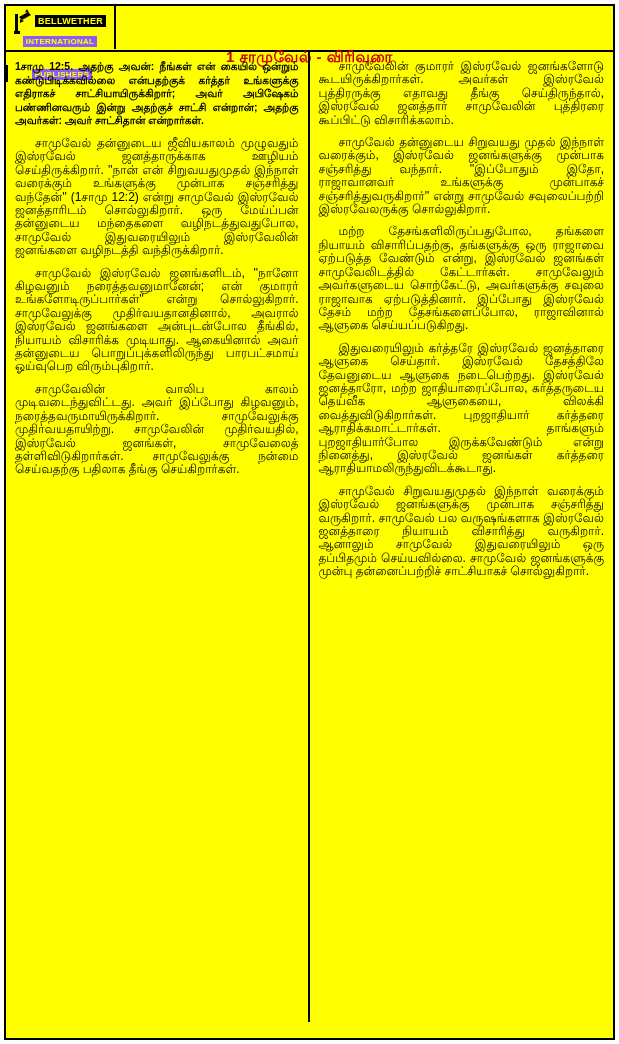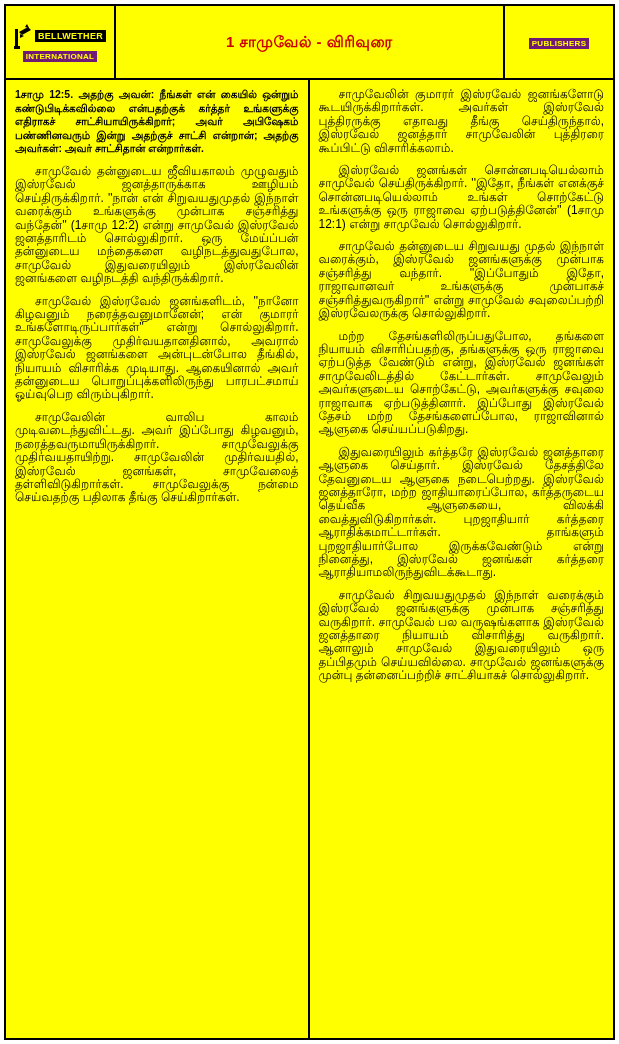--- a/index.html
+++ b/index.html
@@ -26,23 +26,24 @@
     height: 1036px;
     box-sizing: border-box;
     border: 2px solid #000000;
     background: #ffff00;
     overflow: hidden;
   }
   
   .header {
     display: flex;
     align-items: stretch;
-    height: 74px;
+    height: 46px;
     box-sizing: border-box;
     border-bottom: 2px solid #000000;
+    flex-direction: column;
   }
   .logo-box {
     width: 110px;
     box-sizing: border-box;
     border-right: 2px solid #000000;
     display: flex;
     flex-direction: column;
     align-items: center;
     justify-content: center;
     padding: 2px 2px;
@@ -68,21 +69,21 @@
     color: #ffff00;
     font-size: 9px;
     font-weight: bold;
     letter-spacing: 0.3px;
     padding: 1px 3px;
     line-height: 10px;
     text-align: center;
     white-space: nowrap;
   }
   .logo-sub {
-    background: #701a75;
+    background: #8b5cf6;
     color: #ffff00;
     font-size: 8px;
     font-weight: bold;
     letter-spacing: 0.3px;
     padding: 1px 3px;
     margin-top: 2px;
     line-height: 9px;
     text-align: center;
     white-space: nowrap;
   }
@@ -179,21 +180,20 @@
 
       <div class="col left">
         <p class="para verse">1சாமு 12:5. அதற்கு அவன்: நீங்கள் என் கையில் ஒன்றும் கண்டுபிடிக்கவில்லை என்பதற்குக் கர்த்தர் உங்களுக்கு எதிராகச் சாட்சியாயிருக்கிறார்; அவர் அபிஷேகம் பண்ணினவரும் இன்று அதற்குச் சாட்சி என்றான்; அதற்கு அவர்கள்: அவர் சாட்சிதான் என்றார்கள்.</p>
         <p class="para">சாமுவேல் தன்னுடைய ஜீவியகாலம் முழுவதும் இஸ்ரவேல் ஜனத்தாருக்காக ஊழியம் செய்திருக்கிறார். ''நான் என் சிறுவயதுமுதல் இந்நாள் வரைக்கும் உங்களுக்கு முன்பாக சஞ்சரித்து வந்தேன்'' (1சாமு 12:2) என்று சாமுவேல் இஸ்ரவேல் ஜனத்தாரிடம் சொல்லுகிறார். ஒரு மேய்ப்பன் தன்னுடைய மந்தைகளை வழிநடத்துவதுபோல, சாமுவேல் இதுவரையிலும் இஸ்ரவேலின் ஜனங்களை வழிநடத்தி வந்திருக்கிறார்.</p>
         <p class="para">சாமுவேல் இஸ்ரவேல் ஜனங்களிடம், ''நானோ கிழவனும் நரைத்தவனுமானேன்; என் குமாரர் உங்களோடிருப்பார்கள்'' என்று சொல்லுகிறார். சாமுவேலுக்கு முதிர்வயதானதினால், அவரால் இஸ்ரவேல் ஜனங்களை அன்புடன்போல தீங்கில், நியாயம் விசாரிக்க முடியாது. ஆகையினால் அவர் தன்னுடைய பொறுப்புக்களிலிருந்து பாரபட்சமாய் ஓய்வுபெற விரும்புகிறார்.</p>
         <p class="para">சாமுவேலின் வாலிப காலம் முடிவடைந்துவிட்டது. அவர் இப்போது கிழவனும், நரைத்தவருமாயிருக்கிறார். சாமுவேலுக்கு முதிர்வயதாயிற்று. சாமுவேலின் முதிர்வயதில், இஸ்ரவேல் ஜனங்கள், சாமுவேலைத் தள்ளிவிடுகிறார்கள். சாமுவேலுக்கு நன்மை செய்வதற்கு பதிலாக தீங்கு செய்கிறார்கள்.</p>
       </div>
 
       <div class="col right">
         <p class="para">சாமுவேலின் குமாரர் இஸ்ரவேல் ஜனங்களோடு கூடயிருக்கிறார்கள். அவர்கள் இஸ்ரவேல் புத்திரருக்கு எதாவது தீங்கு செய்திருந்தால், இஸ்ரவேல் ஜனத்தார் சாமுவேலின் புத்திரரை கூப்பிட்டு விசாரிக்கலாம்.</p>
-        <p class="para">இஸ்ரவேல் ஜனங்கள் சொன்னபடியெல்லாம் சாமுவேல் செய்திருக்கிறார். ''இதோ, நீங்கள் எனக்குச் சொன்னபடியெல்லாம் உங்கள் சொற்கேட்டு உங்களுக்கு ஒரு ராஜாவை ஏற்படுத்தினேன்'' (1சாமு 12:1) என்று சாமுவேல் சொல்லுகிறார்.</p>
         <p class="para">சாமுவேல் தன்னுடைய சிறுவயது முதல் இந்நாள் வரைக்கும், இஸ்ரவேல் ஜனங்களுக்கு முன்பாக சஞ்சரித்து வந்தார். ''இப்போதும் இதோ, ராஜாவானவர் உங்களுக்கு முன்பாகச் சஞ்சரித்துவருகிறார்'' என்று சாமுவேல் சவுலைப்பற்றி இஸ்ரவேலருக்கு சொல்லுகிறார்.</p>
         <p class="para">மற்ற தேசங்களிலிருப்பதுபோல, தங்களை நியாயம் விசாரிப்பதற்கு, தங்களுக்கு ஒரு ராஜாவை ஏற்படுத்த வேண்டும் என்று, இஸ்ரவேல் ஜனங்கள் சாமுவேலிடத்தில் கேட்டார்கள். சாமுவேலும் அவர்களுடைய சொற்கேட்டு, அவர்களுக்கு சவுலை ராஜாவாக ஏற்படுத்தினார். இப்போது இஸ்ரவேல் தேசம் மற்ற தேசங்களைப்போல, ராஜாவினால் ஆளுகை செய்யப்படுகிறது.</p>
         <p class="para">இதுவரையிலும் கர்த்தரே இஸ்ரவேல் ஜனத்தாரை ஆளுகை செய்தார். இஸ்ரவேல் தேசத்திலே தேவனுடைய ஆளுகை நடைபெற்றது. இஸ்ரவேல் ஜனத்தாரோ, மற்ற ஜாதியாரைப்போல, கர்த்தருடைய தெய்வீக ஆளுகையை, விலக்கி வைத்துவிடுகிறார்கள். புறஜாதியார் கர்த்தரை ஆராதிக்கமாட்டார்கள். தாங்களும் புறஜாதியார்போல இருக்கவேண்டும் என்று நினைத்து, இஸ்ரவேல் ஜனங்கள் கர்த்தரை ஆராதியாமலிருந்துவிடக்கூடாது.</p>
         <p class="para">சாமுவேல் சிறுவயதுமுதல் இந்நாள் வரைக்கும் இஸ்ரவேல் ஜனங்களுக்கு முன்பாக சஞ்சரித்து வருகிறார். சாமுவேல் பல வருஷங்களாக இஸ்ரவேல் ஜனத்தாரை நியாயம் விசாரித்து வருகிறார். ஆனாலும் சாமுவேல் இதுவரையிலும் ஒரு தப்பிதமும் செய்யவில்லை. சாமுவேல் ஜனங்களுக்கு முன்பு தன்னைப்பற்றிச் சாட்சியாகச் சொல்லுகிறார்.</p>
       </div>
 
     </div>
 
   </div>
 </div>

